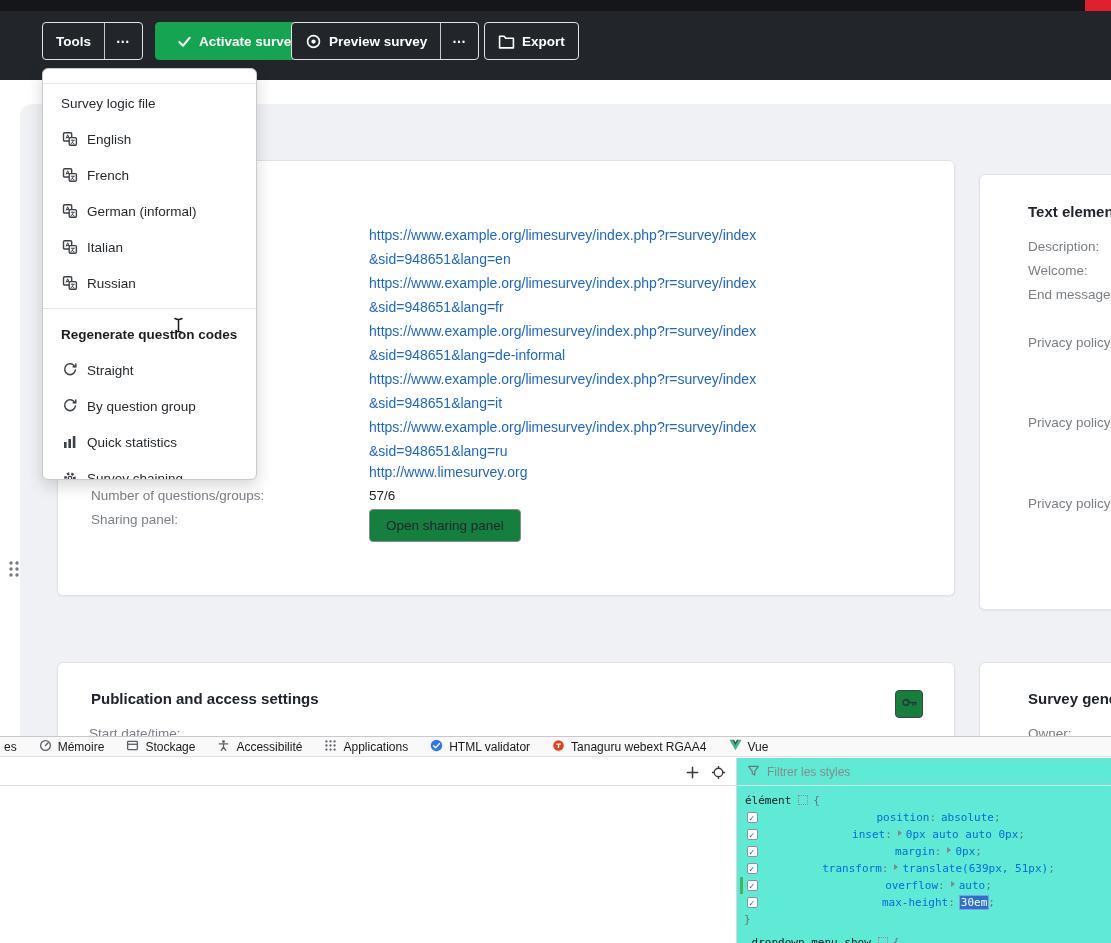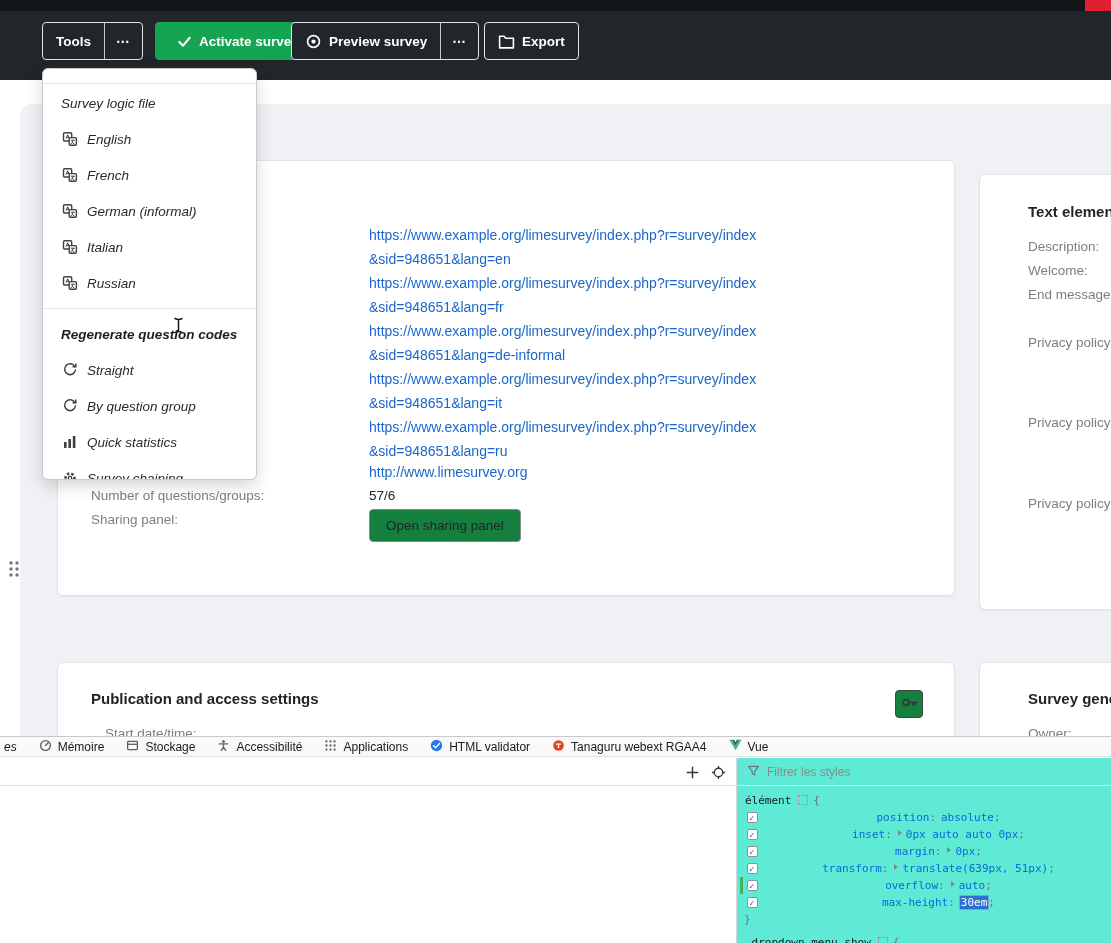--- a/index.html
+++ b/index.html
@@ -35,34 +35,34 @@
   .c1-urls{position:absolute;left:311px;top:62px;width:388px;display:flex;flex-direction:column;}
   .c1-url{display:block;line-height:24px;word-break:break-all;}
   .btn-light{position:absolute;display:inline-flex;align-items:center;justify-content:center;background:#15803d;border:1px solid #878c91;border-radius:4px;font-size:13.5px;color:#212529;cursor:pointer;}
   .sharing-btn{left:311px;top:348px;height:33px;padding:0 16px;}
   .key-btn{left:837px;top:27px;width:28px;height:28px;border-color:#3e444a;padding:0;}
 
   
   .grip{position:absolute;left:8px;top:560px;z-index:6;cursor:grab;}
 
   
-  .dropdown{position:absolute;left:42px;top:68px;width:215px;height:412px;background:#fff;border:1px solid #c9c9cf;border-radius:6px;box-shadow:0 6px 16px rgba(0,0,0,.16);z-index:30;overflow:hidden;padding-top:4px;font-style:italic;}
+  .dropdown{position:absolute;left:42px;top:68px;width:215px;height:412px;background:#fff;border:1px solid #c9c9cf;border-radius:6px;box-shadow:0 6px 16px rgba(0,0,0,.16);z-index:30;overflow:hidden;padding-top:4px;}
   .dd-spacer{height:9px;}
   .dd-divider{height:1px;background:#e7e7ea;margin:1px 0;}
   .dd-divider2{height:1px;background:#e7e7ea;margin:7px 0;}
   .dd-item{height:36px;display:flex;align-items:center;gap:9px;padding:0 14px 0 18px;font-size:13.5px;color:#262a2e;cursor:pointer;white-space:nowrap;}
   .dd-item .mi{width:17px;height:17px;flex:0 0 17px;display:flex;align-items:center;justify-content:center;}
   .dd-header{height:36px;display:flex;align-items:center;padding:0 18px;font-size:13.5px;font-weight:700;color:#1c1e21;white-space:nowrap;}
   .ibeam{position:absolute;left:173px;top:317px;z-index:35;}
 
   
   .devtools{position:absolute;left:0;top:736px;width:1111px;height:207px;background:#fff;z-index:40;border-top:1px solid #c9c9cd;}
   .dt-tabs{height:20px;background:#f9f9fa;border-bottom:1px solid #e0e0e4;display:flex;align-items:center;font-size:12px;color:#18191a;padding-left:2px;}
   .dt-tab{display:flex;align-items:center;gap:6px;padding:0 11px;height:100%;cursor:pointer;white-space:nowrap;}
-  .dt-tab.first{padding-left:2px;font-style:italic;}
+  .dt-tab.first{padding-left:2px;}
   .dt-body{position:absolute;left:0;top:21px;right:0;bottom:0;display:flex;}
   .dt-left{width:737px;position:relative;border-right:1px solid #d7d7db;background:#fff;}
   .dt-ltoolbar{height:28px;border-bottom:1px solid #e0e0e4;position:relative;}
   .tool-ic{position:absolute;top:6px;width:16px;height:16px;display:flex;align-items:center;justify-content:center;cursor:pointer;}
   .plus-btn{right:36px;}
   .picker-btn{right:10px;}
   .dt-right{flex:1;position:relative;background:#5eead4;}
   .dt-rtoolbar{height:28px;border-bottom:1px solid #e0e0e4;display:flex;align-items:center;padding:0 10px;gap:7px;}
   .filter-input{border:none;outline:none;flex:1;font-size:12px;color:#333;font-family:"Liberation Sans",sans-serif;background:transparent;}
   .filter-input::placeholder{color:#8a8a8e;}
@@ -164,21 +164,21 @@
     <div class="card card3">
       <div class="card-title" style="left:33px;top:27px;">Publication and access settings</div>
       <button class="btn-light key-btn">
         <span>
           <svg width="17" height="17" viewBox="0 0 16 16">
               <circle cx="4.6" cy="8" r="2.7" fill="none" stroke="#2f353b" stroke-width="1.5"></circle>
               <path d="M7.3 8h7M11.2 8v2.6M13.6 8v2" stroke="#2f353b" stroke-width="1.5" fill="none" stroke-linecap="round"></path>
             </svg>
         </span>
       </button>
-      <span class="glabel" style="left:47px;top:63px;">Start date/time:</span>
+      <span class="glabel" style="left:31px;top:63px;">Start date/time:</span>
     </div>
 
     <div class="card card4">
       <div class="card-title" style="left:48px;top:27px;">Survey general settings</div>
       <span class="glabel" style="left:48px;top:63px;">Owner:</span>
     </div>
   </div>
 
   <div class="grip">
     <svg width="12" height="18" viewBox="0 0 12 18">

